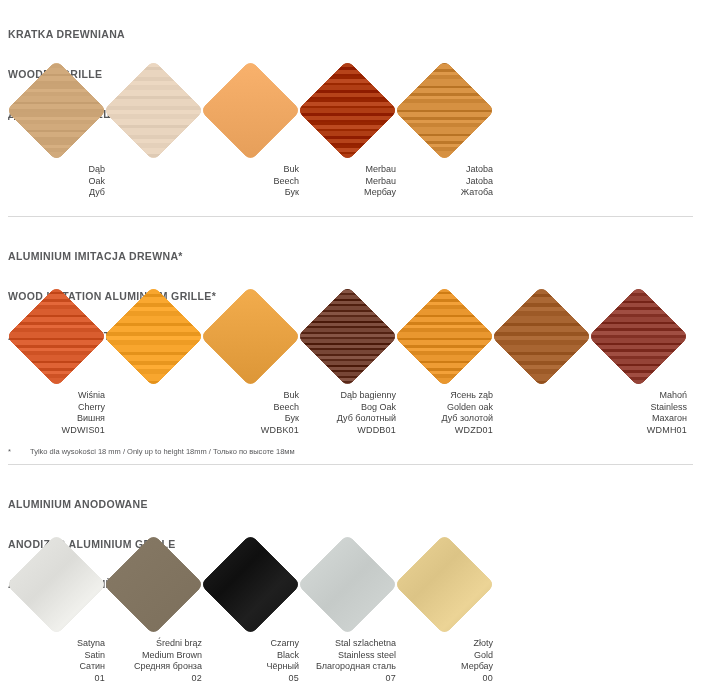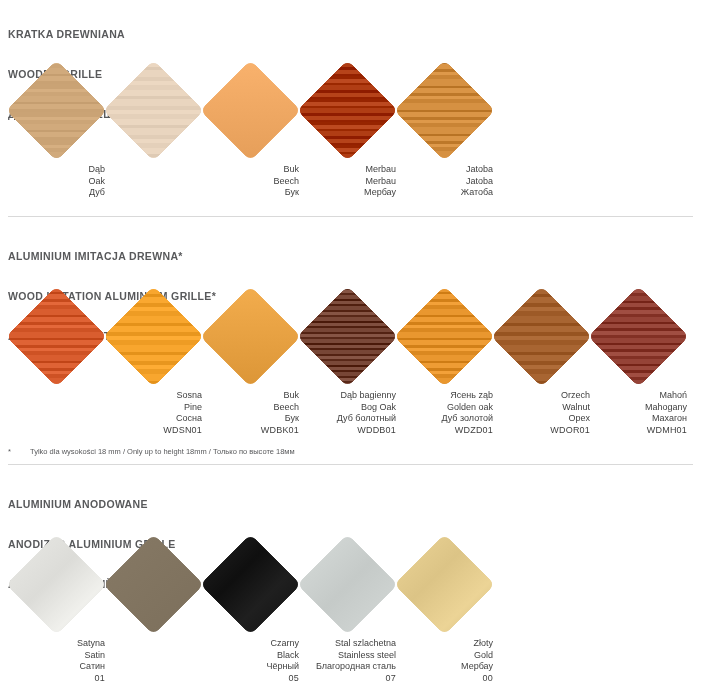--- a/index.html
+++ b/index.html
@@ -166,32 +166,32 @@
     <div>АЛЮМИНИЙ ИМИТАЦИЯ ДЕРЕВА*</div>
   </div>
 
   <div id="row-1">
       <div class="cell" style="left: 8px; top: 284px;">
         <div class="diamond-wrap">
           <div class="diamond">
             <div class="face" style="background: repeating-linear-gradient(0deg, rgb(198, 74, 28) 0px, rgb(198, 74, 28) 3px, rgb(223, 99, 53) 3px, rgb(223, 99, 53) 8px, rgb(193, 69, 23) 8px, rgb(193, 69, 23) 10px, rgb(217, 93, 47) 10px, rgb(217, 93, 47) 16px, rgb(206, 82, 36) 16px, rgb(206, 82, 36) 20px, rgb(228, 104, 58) 20px, rgb(228, 104, 58) 23px), linear-gradient(120deg, rgb(190, 66, 20), rgb(232, 108, 62), rgb(198, 74, 28)) rgb(212, 88, 42);"></div>
           </div>
         </div>
+        <div class="labels">
+          <div>Wiśnia</div>
+          <div>Cherry</div>
+          <div>Вишня</div>
+          <div class="code">WDWIS01</div>
+        </div>
       </div>
       <div class="cell" style="left: 105px; top: 284px;">
         <div class="diamond-wrap">
           <div class="diamond">
             <div class="face" style="background: repeating-linear-gradient(0deg, rgb(232, 150, 30) 0px, rgb(232, 150, 30) 4px, rgb(250, 168, 48) 4px, rgb(250, 168, 48) 10px, rgb(228, 146, 26) 10px, rgb(228, 146, 26) 13px, rgb(248, 166, 46) 13px, rgb(248, 166, 46) 20px, rgb(238, 156, 36) 20px, rgb(238, 156, 36) 25px, rgb(254, 172, 52) 25px, rgb(254, 172, 52) 29px), radial-gradient(at 38% 42%, rgb(216, 134, 14) 0%, rgba(0, 0, 0, 0) 26%), linear-gradient(0deg, rgb(230, 148, 28), rgb(254, 172, 52)) rgb(242, 160, 40);"></div>
           </div>
-        </div>
-        <div class="labels">
-          <div>Sosna</div>
-          <div>Pine</div>
-          <div>Сосна</div>
-          <div class="code">WDSN01</div>
         </div>
       </div>
       <div class="cell" style="left: 202px; top: 284px;">
         <div class="diamond-wrap">
           <div class="diamond">
             <div class="face" style="background: linear-gradient(0deg, rgb(218, 148, 53), rgb(244, 174, 79)) rgb(232, 162, 67);"></div>
           </div>
         </div>
         <div class="labels">
           <div>Buk</div>
@@ -225,36 +225,30 @@
           <div>Дуб золотой</div>
           <div class="code">WDZD01</div>
         </div>
       </div>
       <div class="cell" style="left: 493px; top: 284px;">
         <div class="diamond-wrap">
           <div class="diamond">
             <div class="face" style="background: repeating-linear-gradient(0deg, rgb(151, 84, 33) 0px, rgb(151, 84, 33) 4px, rgb(171, 104, 53) 4px, rgb(171, 104, 53) 10px, rgb(147, 80, 29) 10px, rgb(147, 80, 29) 13px, rgb(168, 101, 50) 13px, rgb(168, 101, 50) 20px, rgb(157, 90, 39) 20px, rgb(157, 90, 39) 25px, rgb(175, 108, 57) 25px, rgb(175, 108, 57) 29px), linear-gradient(160deg, rgb(178, 111, 60), rgb(142, 75, 24)) rgb(162, 95, 44);"></div>
           </div>
         </div>
-        <div class="labels">
-          <div>Orzech</div>
-          <div>Walnut</div>
-          <div>Opex</div>
-          <div class="code">WDOR01</div>
-        </div>
       </div>
       <div class="cell" style="left: 590px; top: 284px;">
         <div class="diamond-wrap">
           <div class="diamond">
             <div class="face" style="background: repeating-linear-gradient(0deg, rgb(122, 40, 28) 0px, rgb(122, 40, 28) 3px, rgb(154, 72, 60) 3px, rgb(154, 72, 60) 7px, rgb(117, 35, 23) 7px, rgb(117, 35, 23) 9px, rgb(149, 67, 55) 9px, rgb(149, 67, 55) 14px, rgb(130, 48, 36) 14px, rgb(130, 48, 36) 17px, rgb(160, 78, 66) 17px, rgb(160, 78, 66) 21px), linear-gradient(0deg, rgb(120, 38, 26), rgb(158, 76, 64), rgb(130, 48, 36)) rgb(140, 58, 46);"></div>
           </div>
         </div>
         <div class="labels">
           <div>Mahoń</div>
-          <div>Mahogany</div>
+          <div>Stainless</div>
           <div>Махагон</div>
           <div class="code">WDMH01</div>
         </div>
       </div>
     </div>
 
   <div class="footnote" style="top:447px;">
     <span class="star">*</span><span>Tylko dla wysokości 18 mm / Only up to height 18mm / Только по высоте 18мм</span>
   </div>
 
@@ -279,20 +273,26 @@
           <div>Сатин</div>
           <div class="code">01</div>
         </div>
       </div>
       <div class="cell" style="left: 105px; top: 532px;">
         <div class="diamond-wrap">
           <div class="diamond">
             <div class="face" style="background: linear-gradient(135deg, rgb(135, 122, 102), rgb(123, 110, 90)) rgb(129, 116, 96);"></div>
           </div>
         </div>
+        <div class="labels">
+          <div>Średni brąz</div>
+          <div>Medium Brown</div>
+          <div>Средняя бронза</div>
+          <div class="code">02</div>
+        </div>
       </div>
       <div class="cell" style="left: 202px; top: 532px;">
         <div class="diamond-wrap">
           <div class="diamond">
             <div class="face" style="background: linear-gradient(135deg, rgb(39, 39, 39) 0%, rgb(15, 15, 15) 40%, rgb(31, 31, 31) 62%, rgb(13, 13, 13) 100%) rgb(13, 13, 13);"></div>
           </div>
         </div>
         <div class="labels">
           <div>Czarny</div>
           <div>Black</div>

